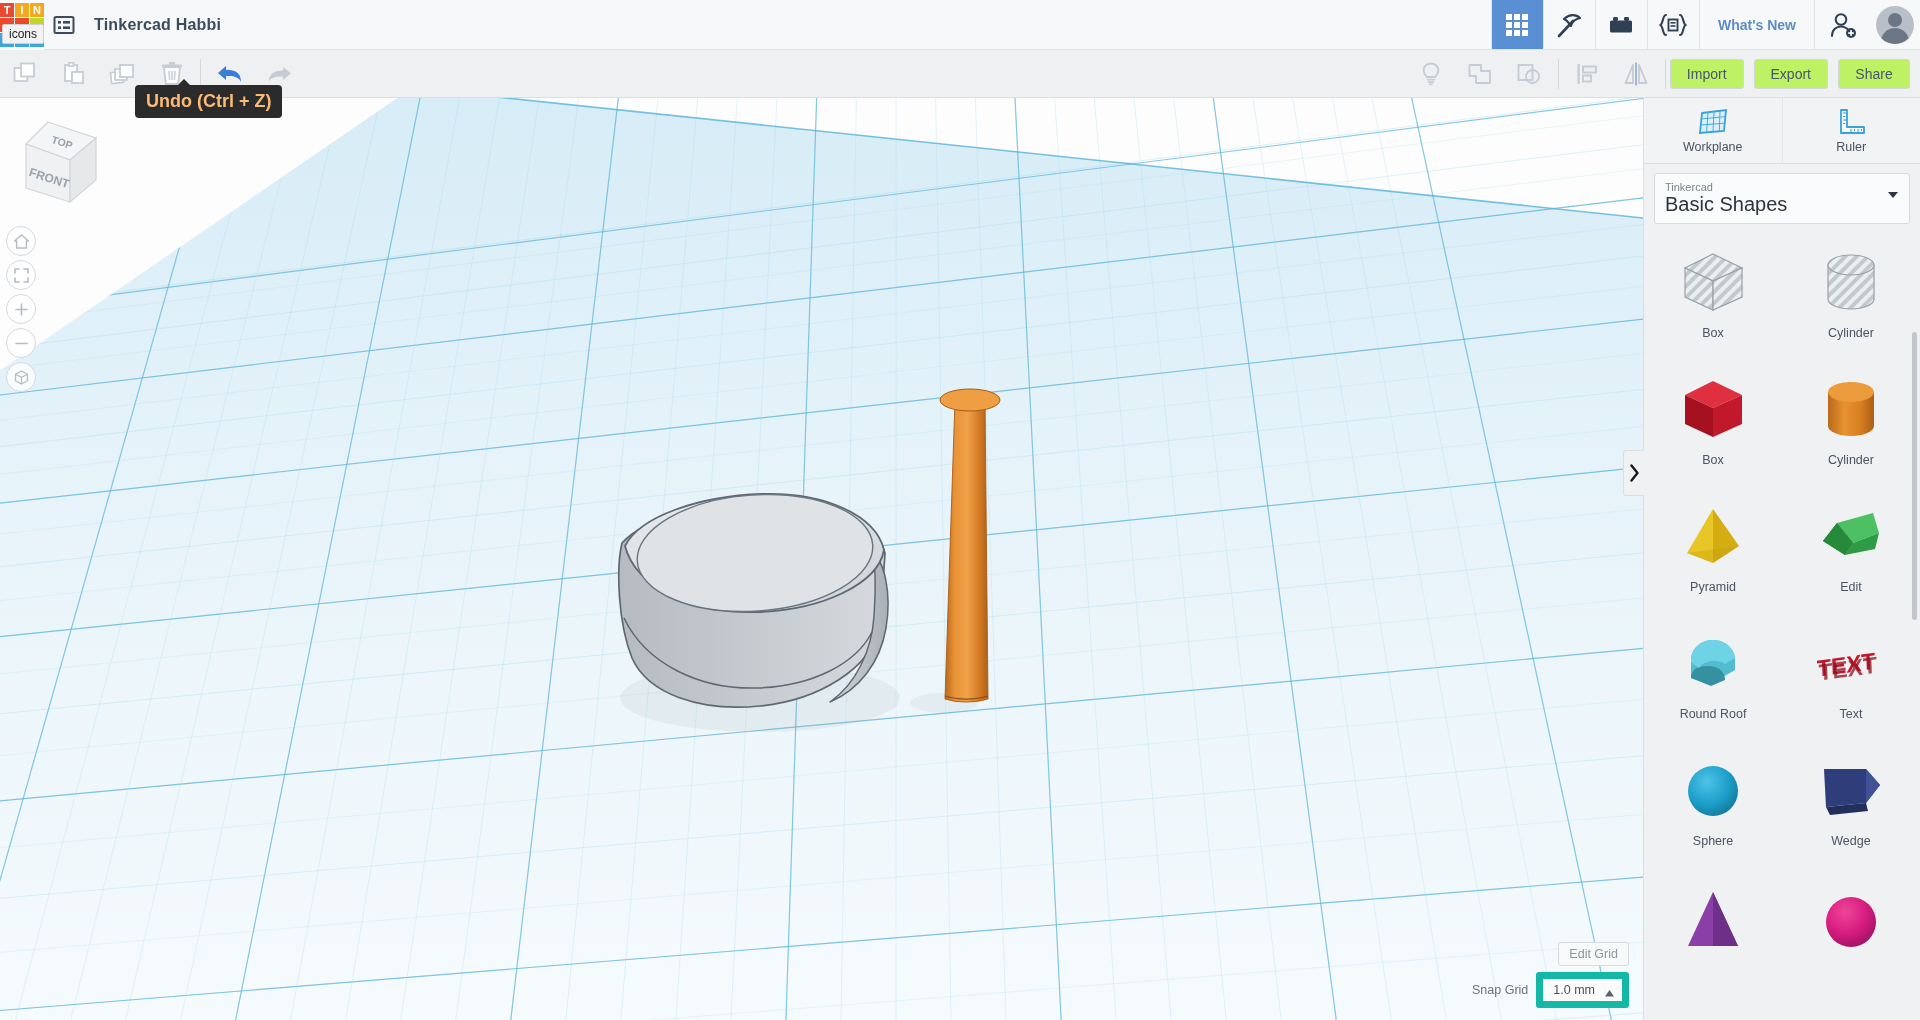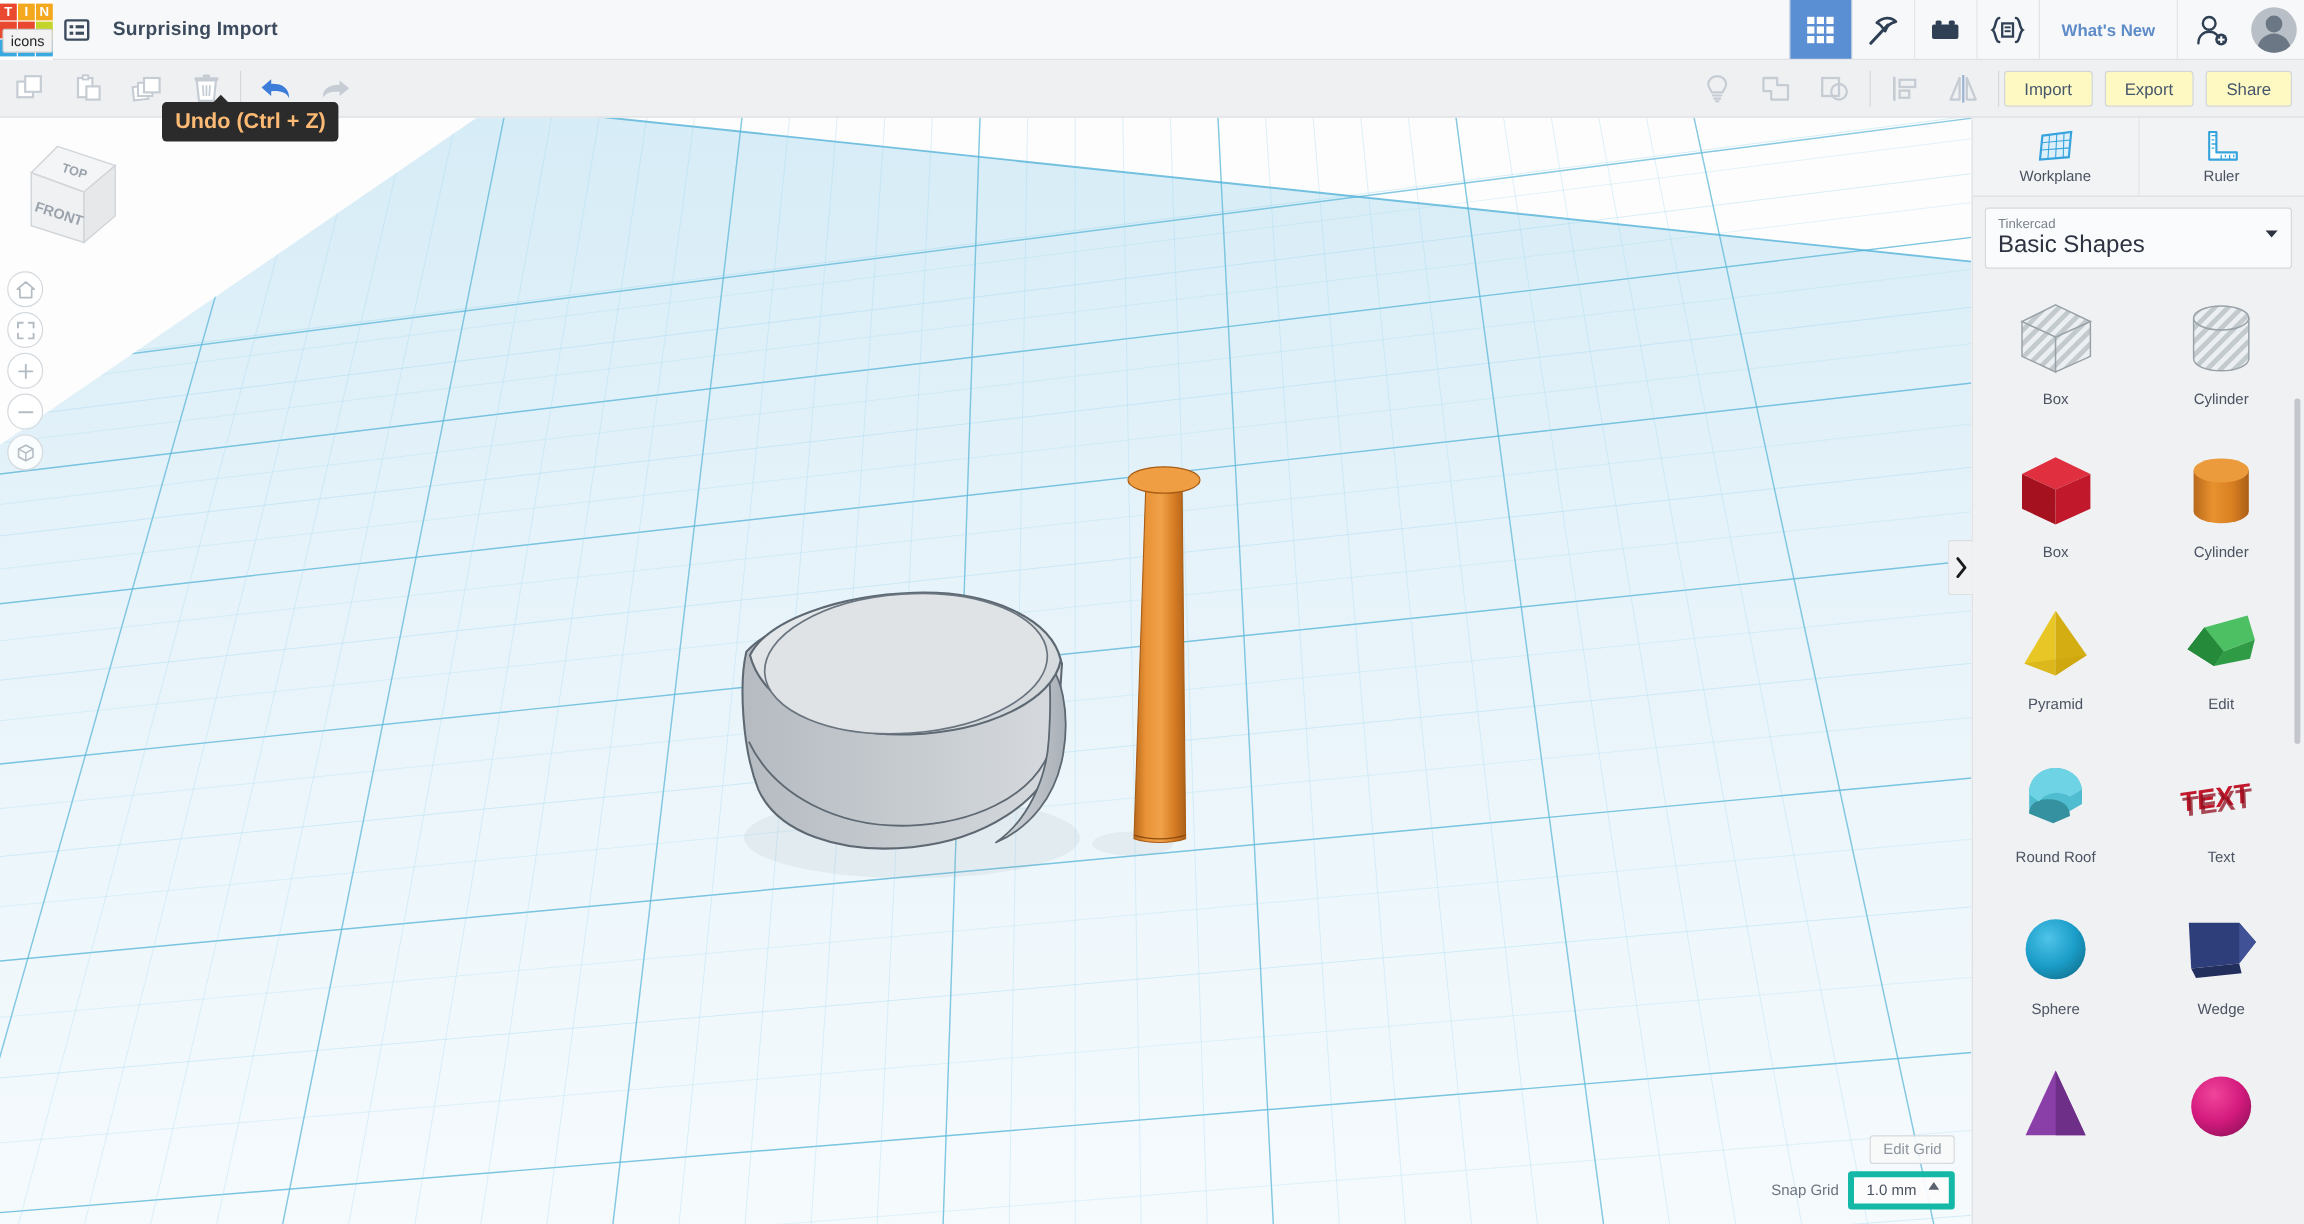--- a/index.html
+++ b/index.html
@@ -107,21 +107,21 @@
   }
   .tb-group { display: flex; align-items: center; height: 48px; }
   .tb-btn {
     width: 49px; height: 48px;
     display: flex; align-items: center; justify-content: center;
   }
   .tb-sep { width: 1px; height: 30px; background: #d5d7db; margin: 0 4px; }
   .tb-spacer { flex: 1 1 auto; }
   .tb-textbtn {
     height: 30px; min-width: 72px;
-    border: 1px solid #d3d6da; background: #fef9c3;
+    border: 1px solid #d3d6da; background: #bef264;
     border-radius: 3px; margin-right: 10px;
     font-size: 14px; color: #46566b;
     display: flex; align-items: center; justify-content: center;
     padding: 0 16px;
   }
 
   
   .tooltip {
     position: absolute; left: 135px; top: 85px;
     background: #2b2b2b; color: #fdba74;
@@ -163,24 +163,24 @@
     z-index: 20;
   }
   .editgrid {
     border: 1px solid #d7dadf; background: rgba(248,249,250,0.9);
     font-size: 12.5px; color: #8e959e;
     padding: 4px 10px; border-radius: 3px; margin-bottom: 6px;
   }
   .snaprow { display: flex; align-items: center; }
   .snaplabel { font-size: 12.5px; color: #6d7480; margin-right: 8px; }
   .snapsel {
-    border: 5px solid #14b8a6; background: rgba(252,252,253,0.92);
+    border: 7px solid #14b8a6; background: rgba(252,252,253,0.92);
     font-size: 12.5px; color: #4a5260;
     padding: 4px 8px 4px 10px; border-radius: 3px;
-    display: flex; align-items: flex-start; gap: 10px;
+    display: flex; align-items: flex-end; gap: 10px;
   }
 
   
   .rpanel {
     position: absolute; top: 98px; right: 0;
     width: 277px; height: 922px;
     background: #f0f1f3;
     border-left: 1px solid #dcdee2;
     display: flex; flex-direction: column;
     z-index: 30;
@@ -272,21 +272,21 @@
     <div class="hdr-menu-btn">
       <svg width="22" height="22" viewBox="0 0 22 22">
         <rect x="1.5" y="3" width="19" height="16" rx="1.5" fill="none" stroke="#3d4b5e" stroke-width="2"></rect>
         <rect x="5" y="7" width="3" height="2.6" fill="#3d4b5e"></rect>
         <rect x="10" y="7" width="7" height="2.6" fill="#3d4b5e"></rect>
         <rect x="5" y="12.4" width="3" height="2.6" fill="#3d4b5e"></rect>
         <rect x="10" y="12.4" width="7" height="2.6" fill="#3d4b5e"></rect>
       </svg>
     </div>
 
-    <div class="hdr-title">Surprising Import</div>
+    <div class="hdr-title">Tinkercad Habbi</div>
 
     <div class="hdr-spacer"></div>
 
     <div class="hdr-icons">
 
       <div class="hdr-icon-btn active">
         <svg width="26" height="26" viewBox="0 0 26 26">
           <rect x="2" y="2" width="6" height="6" fill="#ffffff"></rect>
           <rect x="10" y="2" width="6" height="6" fill="#ffffff"></rect>
           <rect x="18" y="2" width="6" height="6" fill="#ffffff"></rect>

